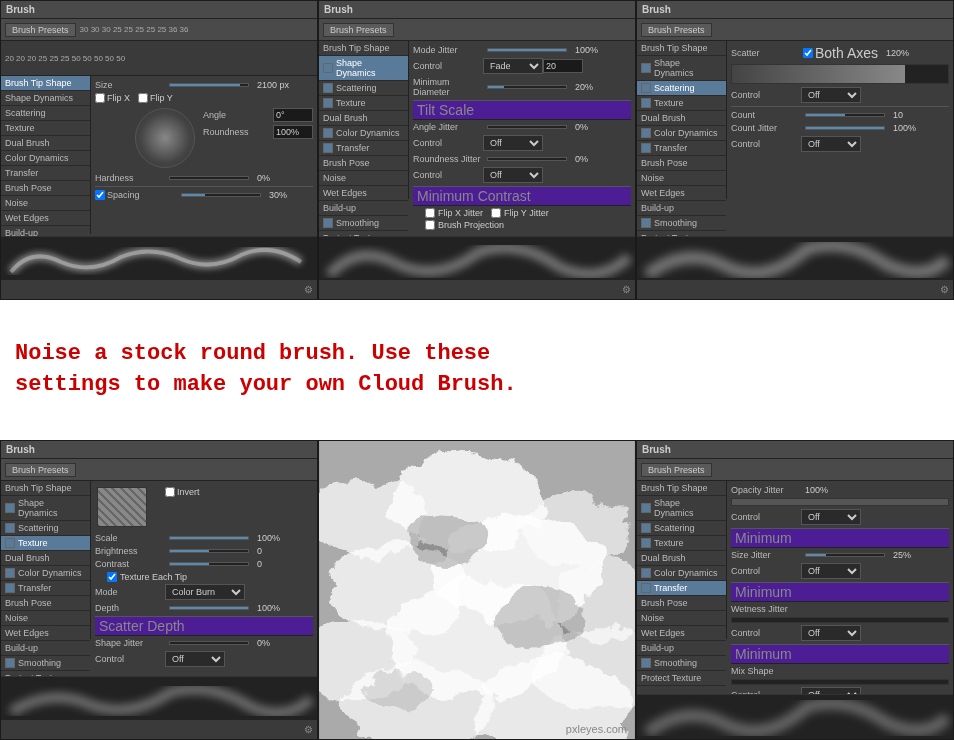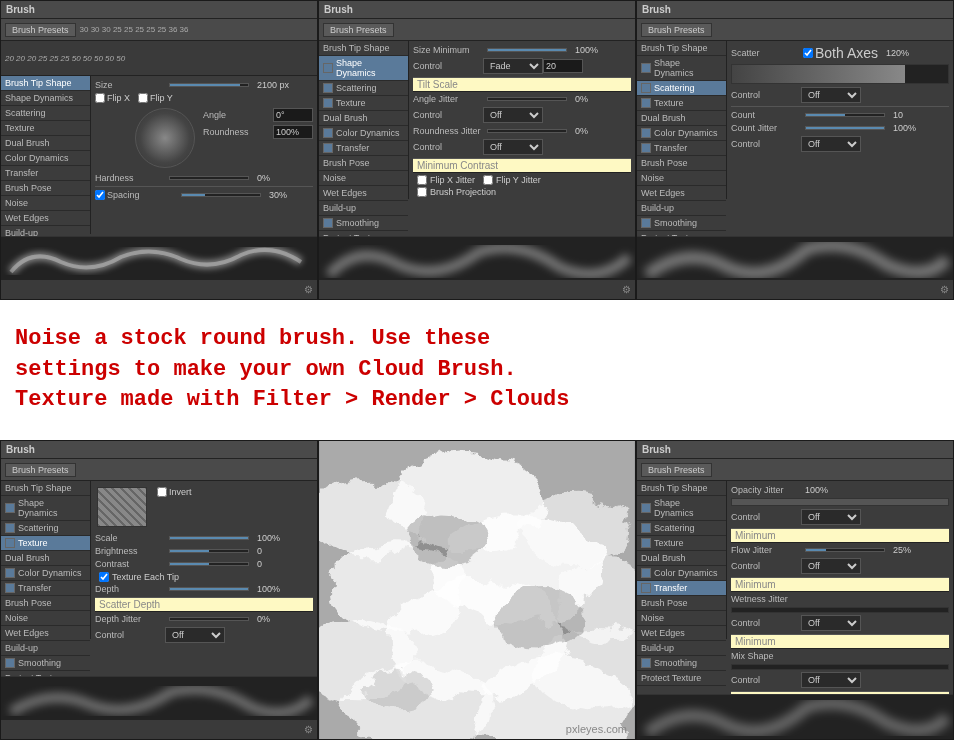--- a/index.html
+++ b/index.html
@@ -71,21 +71,20 @@
     }
 
     
     .brush-dots-row {
       height: 20px;
       background: #3a3a3a;
       display: flex;
       align-items: center;
       padding: 17px 4px;
       border-bottom: 1px solid #222;
-      font-style: italic;
     }
 
     
     .sidebar-list {
       width: 90px;
       float: left;
       border-right: 1px solid #222;
       height: calc(100% - 80px);
     }
 
@@ -177,23 +176,23 @@
     .select-sm {
       background: #2a2a2a;
       border: 1px solid #555;
       color: #ccc;
       font-size: 9px;
       padding: 1px 2px;
       width: 60px;
     }
 
     .section-label {
-      font-size: 10px;
+      font-size: 14px;
       color: #888;
-      background: #fef9c3;
+      background: #4c1d95;
       padding: 1px 4px;
       margin-bottom: 2px;
       border-top: 1px solid #555;
       border-bottom: 1px solid #222;
     }
 
     .panel-footer {
       position: absolute;
       bottom: 0;
       left: 0;
@@ -280,21 +279,21 @@
       background: repeating-linear-gradient(45deg, #666, #666 2px, #888 2px, #888 6px);
       margin: 2px;
       border: 1px solid #333;
     }
 
     .checkbox-row {
       display: flex;
       align-items: center;
       font-size: 9px;
       color: #ccc;
-      margin: 2px 4px;
+      margin: 2px 12px;
     }
 
     .divider {
       height: 1px;
       background: #555;
       margin: 3px 0;
     }
   </style>
 </head>
 <body>
@@ -468,30 +467,37 @@
         <div class="sidebar-item">
           <span class="checkbox-sm checked"></span>
           <span>Smoothing</span>
         </div>
         <div class="sidebar-item">
             <span>Protect Texture</span>
           </div>
       </div>
       <div class="panel-right">
         <div class="form-row">
-          <span class="form-label">Size Minimum</span>
+          <span class="form-label">Mode Jitter</span>
           <div class="slider-track">
               <div class="slider-fill" style="width:100%;"></div>
             </div>
           <span class="form-value">100%</span>
         </div>
         <div class="form-row">
           <span class="form-label">Control</span>
           <select class="select-sm"><option>Fade</option></select>
           <input class="input-sm" value="20" style="">
+        </div>
+        <div class="form-row">
+          <span class="form-label">Minimum Diameter</span>
+          <div class="slider-track">
+              <div class="slider-fill" style="width:20%;"></div>
+            </div>
+          <span class="form-value">20%</span>
         </div>
         <div class="section-label">Tilt Scale</div>
         <div class="form-row">
           <span class="form-label">Angle Jitter</span>
           <div class="slider-track">
               <div class="slider-fill" style="width:0%;"></div>
             </div>
           <span class="form-value">0%</span>
         </div>
         <div class="form-row">
@@ -636,21 +642,20 @@
     <div class="panel-footer">
       <span class="footer-icon">⚙</span>
     </div>
   </div>
 </div>
 
 <div class="instruction-area">
   <div class="instruction-text">
     <span>Noise a stock round brush.  Use these</span><br>
     <span>settings to make your own Cloud Brush.</span><br>
-    <span>Texture made with Filter &gt; Render &gt; Clouds</span>
   </div>
 </div>
 
 <div class="bottom-row">
 
   <div class="panel bottom-panel-1">
     <div class="panel-header">
       <span class="panel-title">Brush</span>
     </div>
     <div class="brush-presets-bar">
@@ -734,29 +739,33 @@
           <div class="slider-track">
               <div class="slider-fill" style="width:50%;"></div>
             </div>
           <span class="form-value">0</span>
         </div>
         <div class="checkbox-row">
           <input type="checkbox" checked="" style="width: 10px; height: 10px; margin-right: 3px;">
           <span>Texture Each Tip</span>
         </div>
         <div class="form-row">
+          <span class="form-label">Mode</span>
+          <select class="select-sm" style="width:80px;"><option>Color Burn</option></select>
+        </div>
+        <div class="form-row">
           <span class="form-label">Depth</span>
           <div class="slider-track">
               <div class="slider-fill" style="width:100%;"></div>
             </div>
           <span class="form-value">100%</span>
         </div>
         <div class="section-label">Scatter Depth</div>
         <div class="form-row">
-          <span class="form-label">Depth Jitter</span>
+          <span class="form-label">Shape Jitter</span>
           <div class="slider-track">
               <div class="slider-fill" style="width:0%;"></div>
             </div>
           <span class="form-value">0%</span>
         </div>
         <div class="form-row">
           <span class="form-label">Control</span>
           <select class="select-sm"><option>Off</option></select>
         </div>
       </div>
@@ -873,21 +882,21 @@
         </div>
         <div style="height:8px;background:#222;border:1px solid #333;margin-bottom:3px;">
           <div style="height:100%;width:100%;background:#555;"></div>
         </div>
         <div class="form-row">
           <span class="form-label">Control</span>
           <select class="select-sm"><option>Off</option></select>
         </div>
         <div class="section-label">Minimum</div>
         <div class="form-row">
-          <span class="form-label">Flow Jitter</span>
+          <span class="form-label">Size Jitter</span>
           <div class="slider-track">
               <div class="slider-fill" style="width:25%;"></div>
             </div>
           <span class="form-value">25%</span>
         </div>
         <div class="form-row">
           <span class="form-label">Control</span>
           <select class="select-sm"><option>Off</option></select>
         </div>
         <div class="section-label">Minimum</div>

